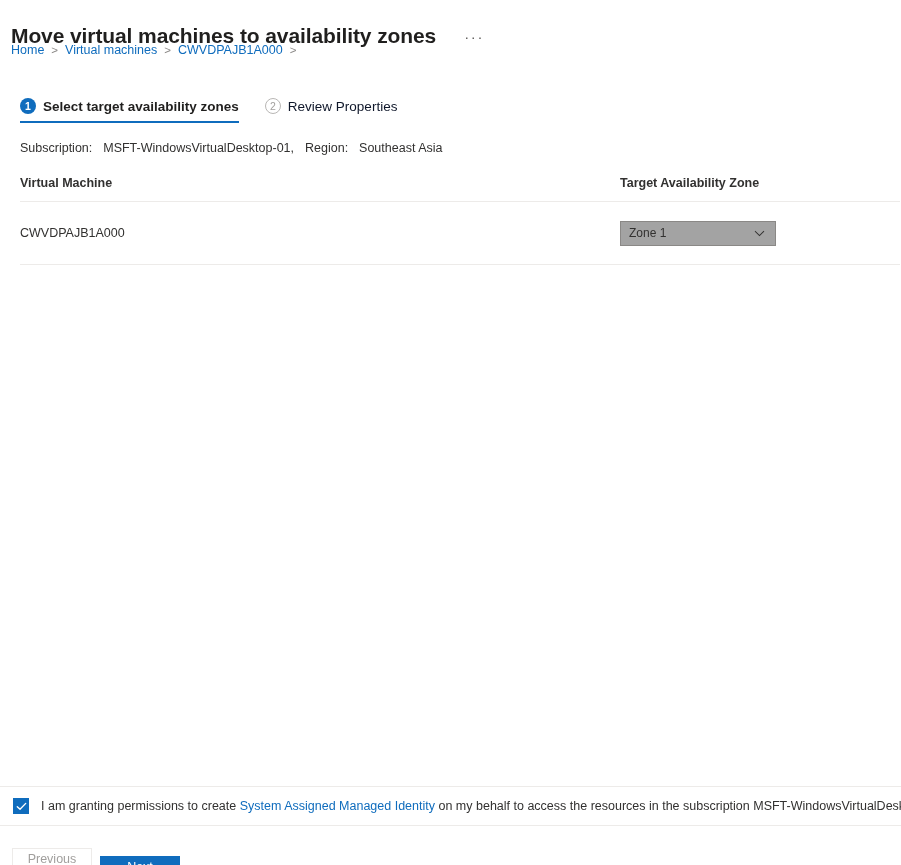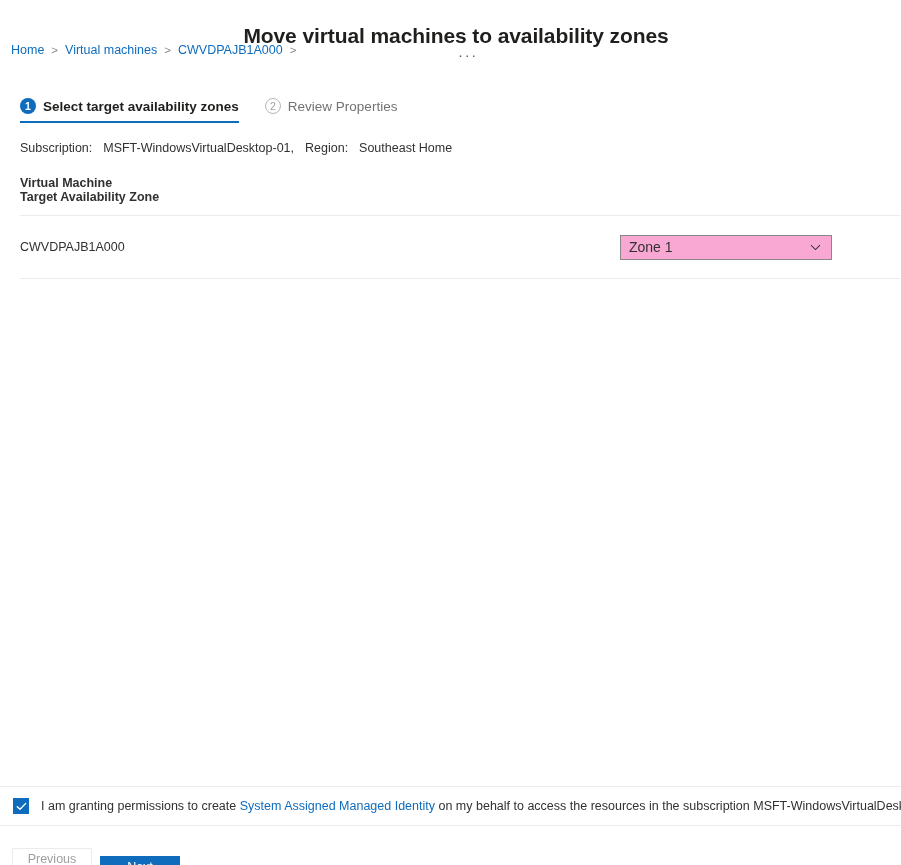--- a/index.html
+++ b/index.html
@@ -39,22 +39,21 @@
     font-size: 11.5px;
   }
 
   
   .title-row {
     position: absolute;
     top: 22px;
     left: 11px;
     right: 0;
     display: flex;
-    align-items: center;
-    flex-direction: column;
+    align-items: flex-end;
   }
   .page-title {
     font-size: 21px;
     font-weight: bold;
     color: #201f1e;
     letter-spacing: -0.1px;
     line-height: 28px;
     white-space: nowrap;
   }
   .more-btn {
@@ -102,21 +101,21 @@
     color: #ffffff;
     font-weight: bold;
   }
   .tab.inactive .tab-badge {
     background: #ffffff;
     color: #a19f9d;
     border: 1px solid #b9b7b5;
   }
   .tab-label { font-size: 13.5px; white-space: nowrap; }
   .tab.active .tab-label { color: #201f1e; font-weight: bold; }
-  .tab.inactive .tab-label { color: #737373; }
+  .tab.inactive .tab-label { color: #0f172a; }
   .tab.active .tab-underline {
     position: absolute;
     left: 0;
     right: 0;
     bottom: 0;
     height: 2px;
     background: #0f6cbd;
   }
 
   
@@ -138,45 +137,44 @@
     left: 20px;
     width: 880px;
   }
   .tbl-head {
     display: flex;
     font-size: 12.5px;
     font-weight: bold;
     color: #323130;
     padding-bottom: 11px;
     border-bottom: 1px solid #edebe9;
-    flex-direction: column;
   }
   .col-vm { width: 600px; flex: 0 0 auto; }
   .col-zone { flex: 1 1 auto; }
   .tbl-row {
     display: flex;
     align-items: center;
     height: 62px;
     border-bottom: 1px solid #edebe9;
     font-size: 12.5px;
     color: #323130;
   }
   .vm-name { width: 600px; flex: 0 0 auto; }
 
   .zone-select {
-    width: 212px;
+    width: 156px;
     height: 25px;
     box-sizing: border-box;
     border: 1px solid #8a8886;
-    background: #f9a8d4;
+    background: #a3a3a3;
     display: flex;
     align-items: center;
     justify-content: space-between;
     padding: 0 8px 0 8px;
-    font-size: 14px;
+    font-size: 12px;
     color: #323130;
     cursor: pointer;
   }
   .chev {
     width: 11px;
     height: 11px;
     display: block;
     color: #323130;
     flex: 0 0 auto;
     margin-right: 2px;
@@ -286,21 +284,21 @@
   </div>
 </div>
 
 <div class="context-line">
   <span class="ctx-key">Subscription:</span>
   <span class="ctx-gap"></span>
   <span>MSFT-WindowsVirtualDesktop-01,</span>
   <span class="ctx-gap"></span>
   <span class="ctx-key">Region:</span>
   <span class="ctx-gap"></span>
-  <span>Southeast Home</span>
+  <span>Southeast Asia</span>
 </div>
 
 <div class="vm-table">
   <div class="tbl-head">
     <div class="col-vm">Virtual Machine</div>
     <div class="col-zone">Target Availability Zone</div>
   </div>
   <div class="tbl-row">
     <div class="vm-name">CWVDPAJB1A000</div>
     <div class="zone-select">

